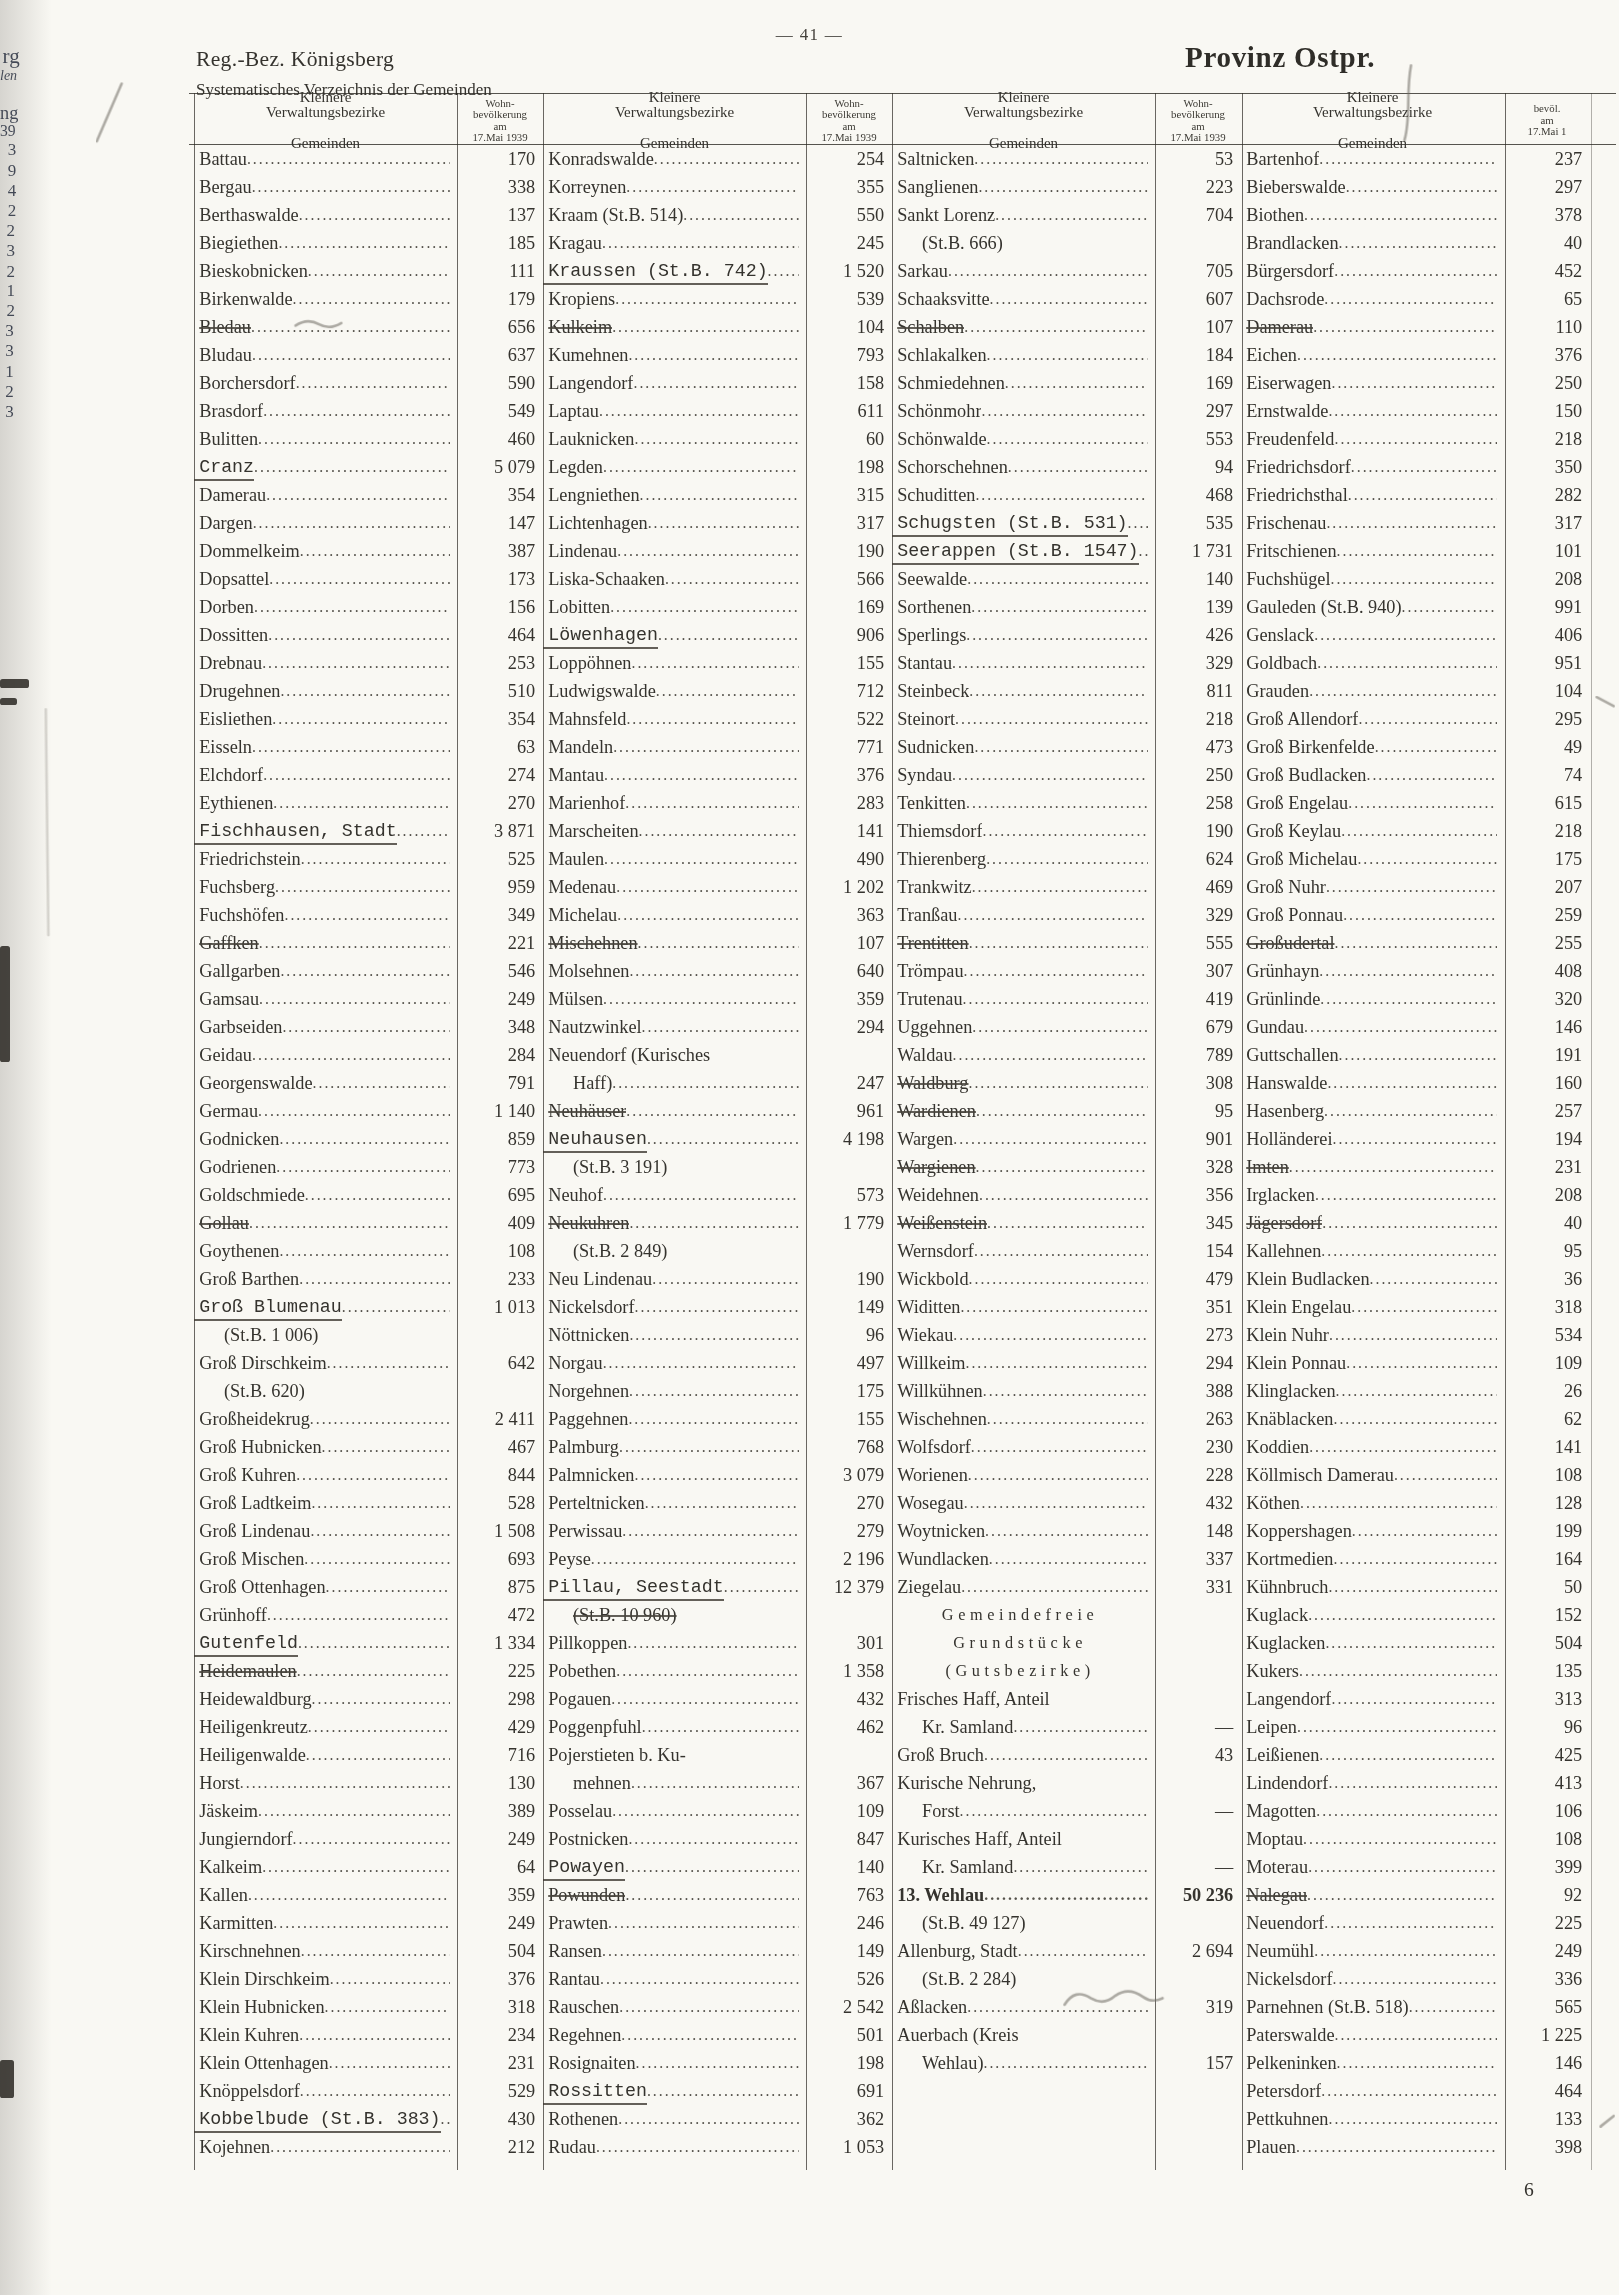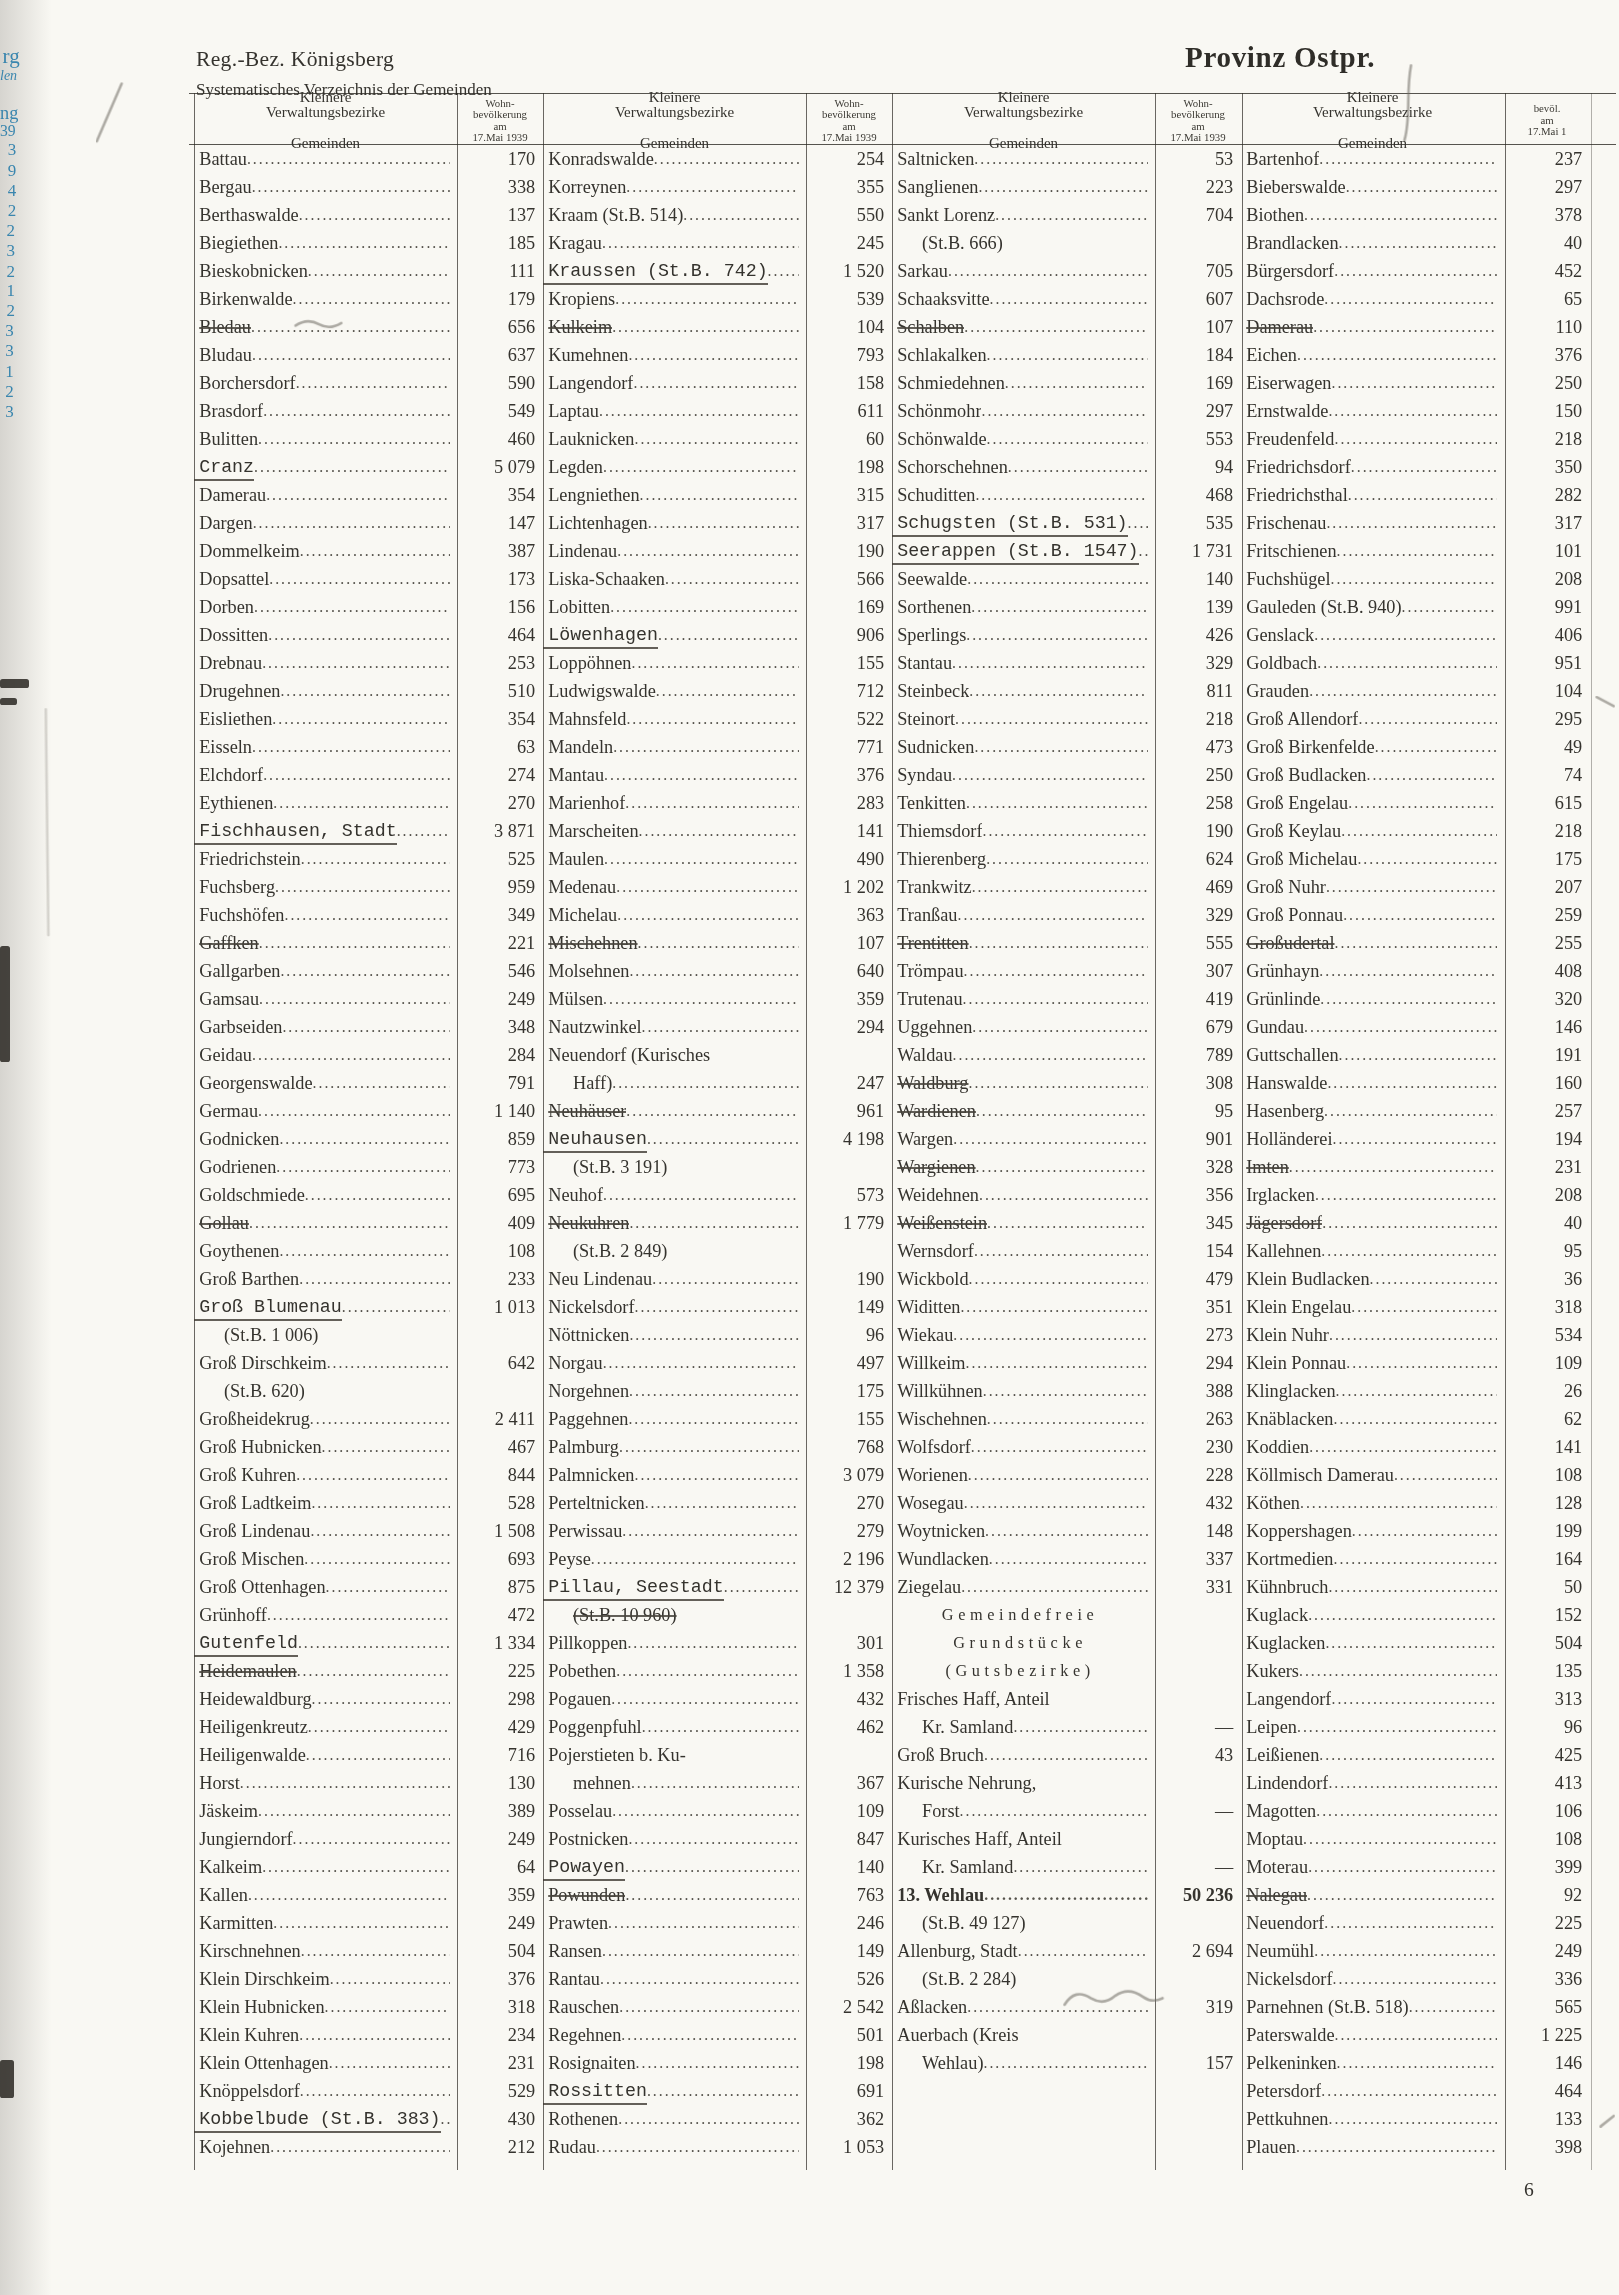--- a/index.html
+++ b/index.html
@@ -32,33 +32,34 @@
   .row .l::after{content:"........................................................";}
   .row .p{width:85px;flex:none;text-align:right;padding-right:7.8px;overflow:hidden;}
   .row.nopop .l{visibility:hidden;}
   .row.c2 .n{padding-left:30px;}
   .row.hd{justify-content:center;}
   .row.hd .n{letter-spacing:4.6px;font-size:16.3px;padding-left:0;}
   .row.b{font-weight:700;}
   .row.u .n{border-bottom:2px solid rgba(62,58,50,.8);font-family:Liberation Mono, monospace;}
   .row.x .n{text-decoration:line-through;text-decoration-thickness:1.6px;text-decoration-color:rgba(72,68,60,.85);}
 
-  .frag{position:absolute;color:#0369a1;opacity:.75;font-size:17px;z-index:6;}
+  .frag{position:absolute;color:#0f172a;opacity:.75;font-size:17px;z-index:6;}
   .blob{position:absolute;background:#24211c;opacity:.82;border-radius:2.6px;filter:blur(0.7px);z-index:6;}
   .b1{left:0;top:679px;width:29px;height:9.2px;}
   .b2{left:0;top:698px;width:17px;height:6.5px;}
   .b3{left:0;top:946px;width:9.8px;height:116px;}
   .b4{left:0;top:2060px;width:14.4px;height:38px;}
   .pencil{position:absolute;left:0;top:0;z-index:7;pointer-events:none;}
 </style>
 </head>
 <body>
 
 <div class="page">
 
+  <div class="pagenum">—  41  —</div>
   <div class="region">Reg.-Bez. Königsberg</div>
   <div class="province">Provinz Ostpr.</div>
   <div class="subtitle">Systematisches Verzeichnis der Gemeinden</div>
 
   <div class="table">
     <div class="hl top"></div>
     <div class="hl mid"></div>
 
     <div class="vl" style="left:0"></div>
     <div class="vl" style="left:263px"></div>

